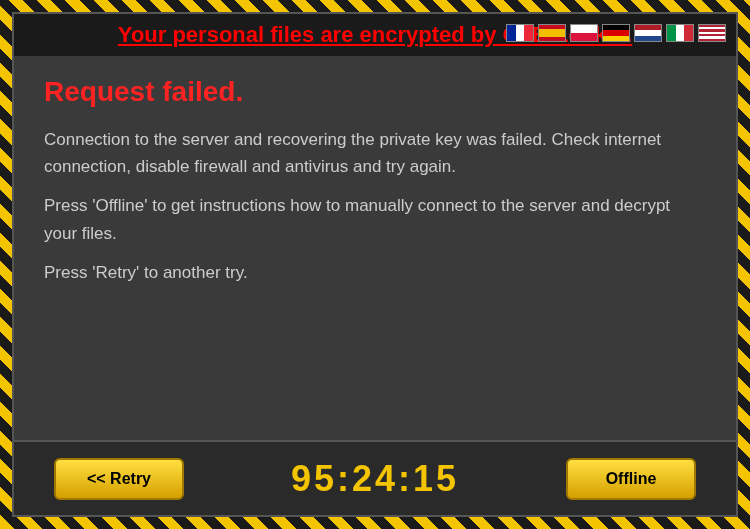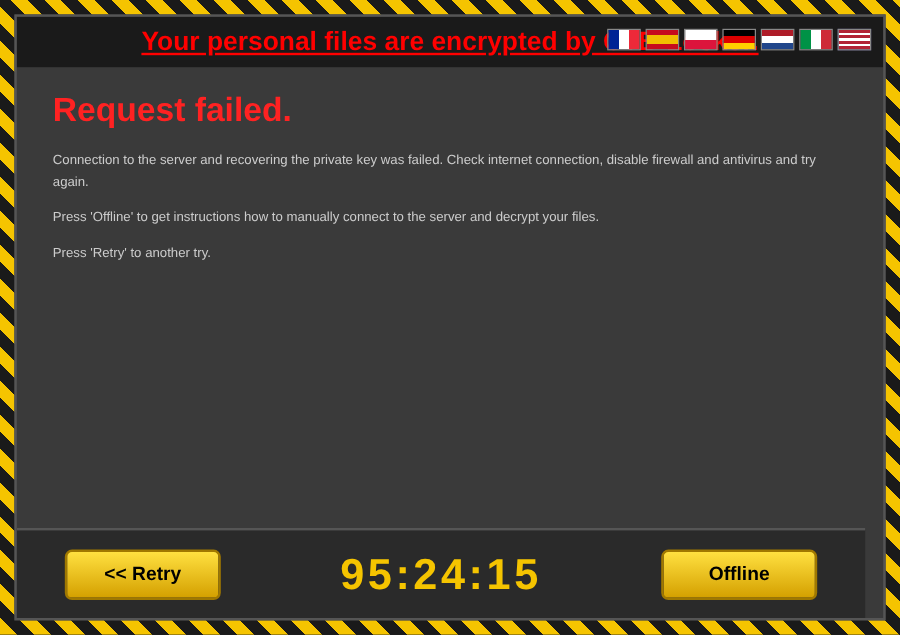--- a/index.html
+++ b/index.html
@@ -103,33 +103,33 @@
 
     .request-failed {
       color: #ff2222;
       font-size: 28px;
       font-weight: bold;
       margin-bottom: 18px;
     }
 
     .body-text {
       color: #cccccc;
-      font-size: 11px;
+      font-size: 17px;
       line-height: 1.6;
     }
 
     .body-text p {
       margin-bottom: 12px;
     }
 
     .bottom-bar {
       position: absolute;
       bottom: 0;
       left: 0;
-      right: 15px;
+      right: 0;
       height: 75px;
       background: #2a2a2a;
       border-top: 2px solid #555;
       display: flex;
       align-items: center;
       justify-content: space-between;
       padding: 0 40px;
     }
 
     .btn-yellow {

